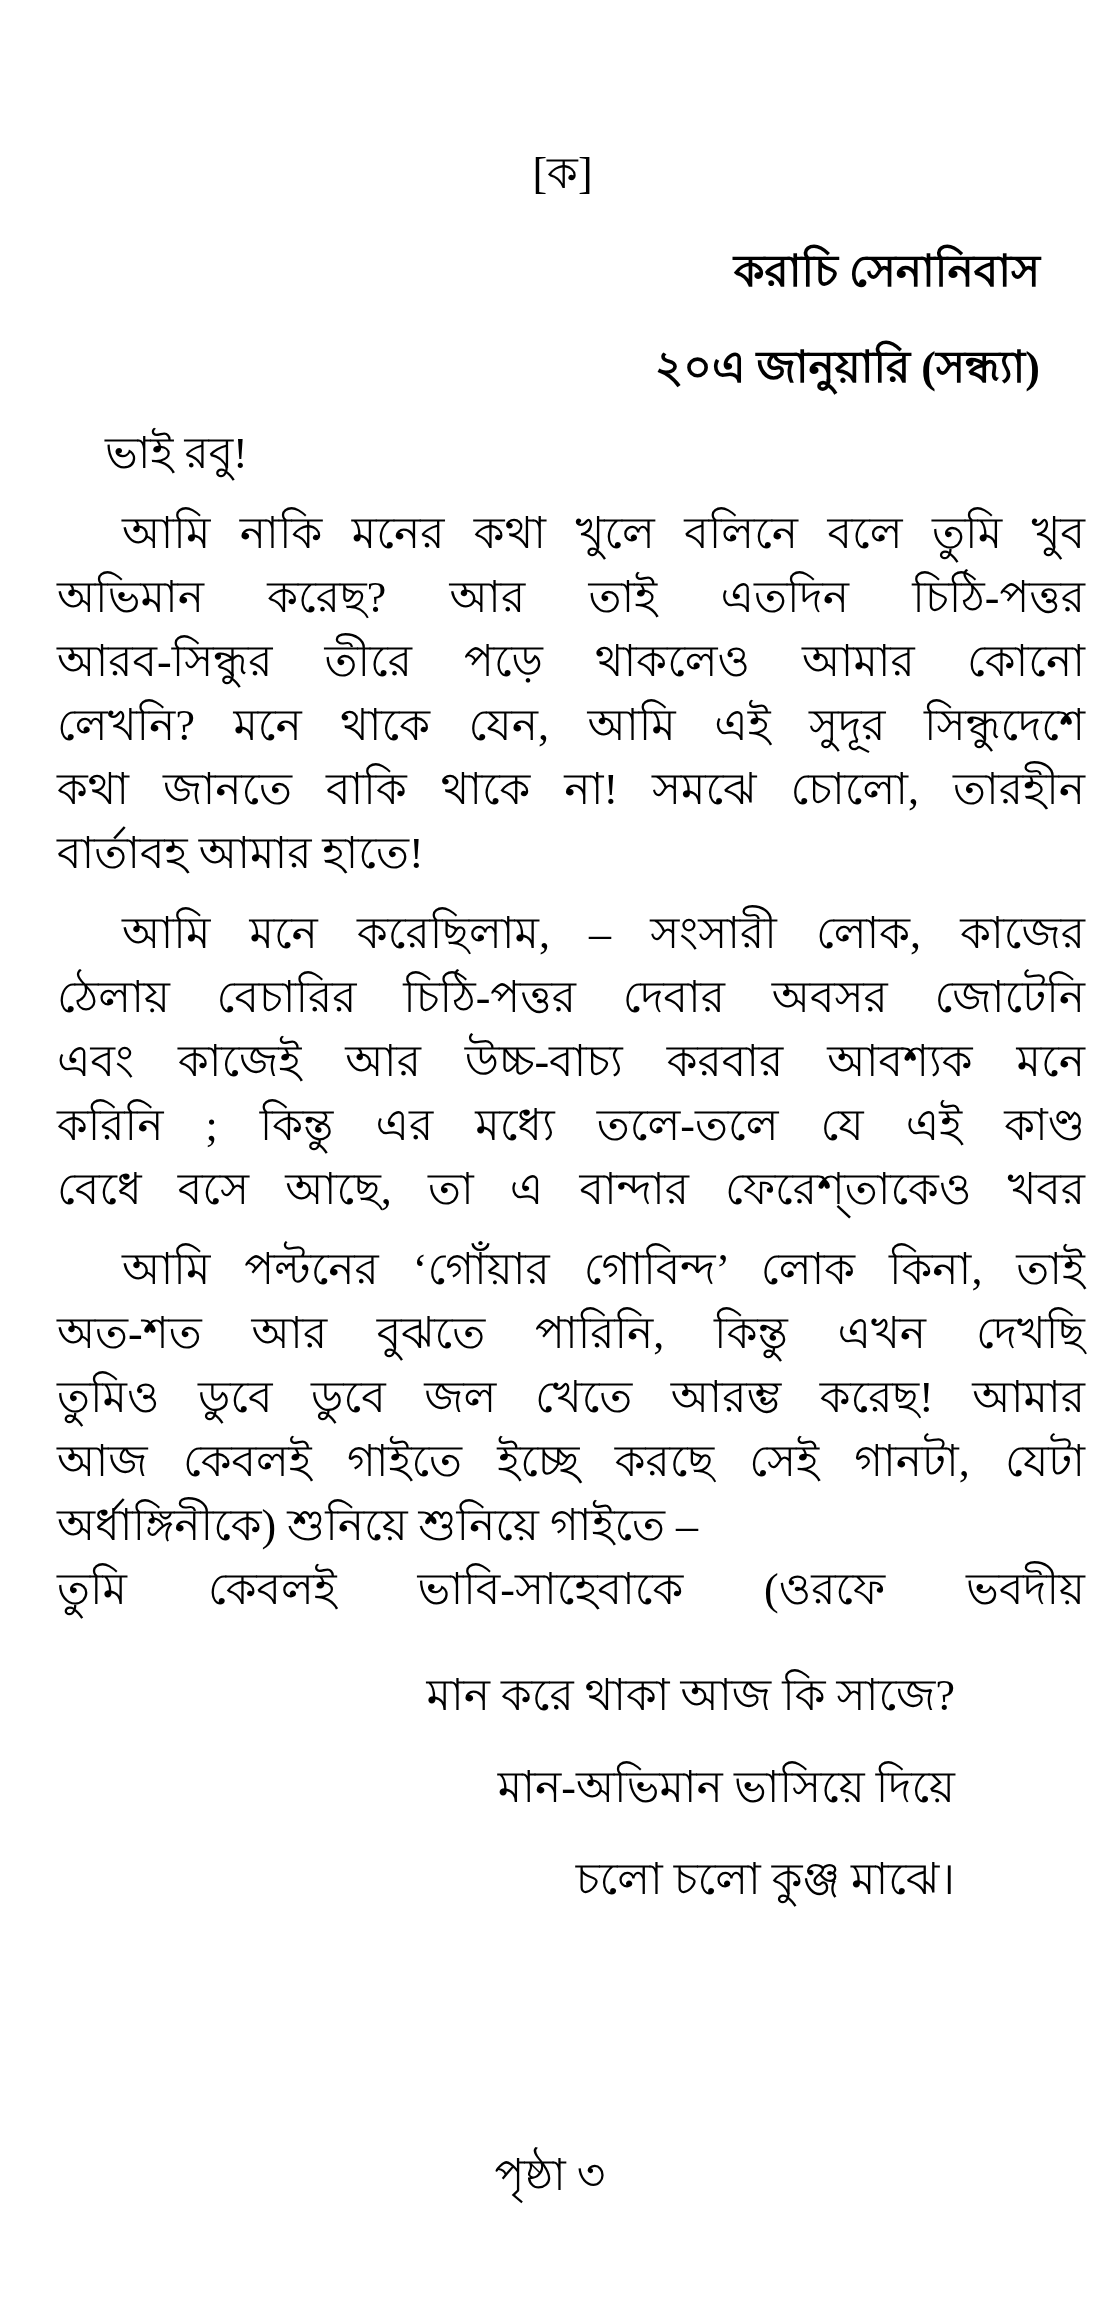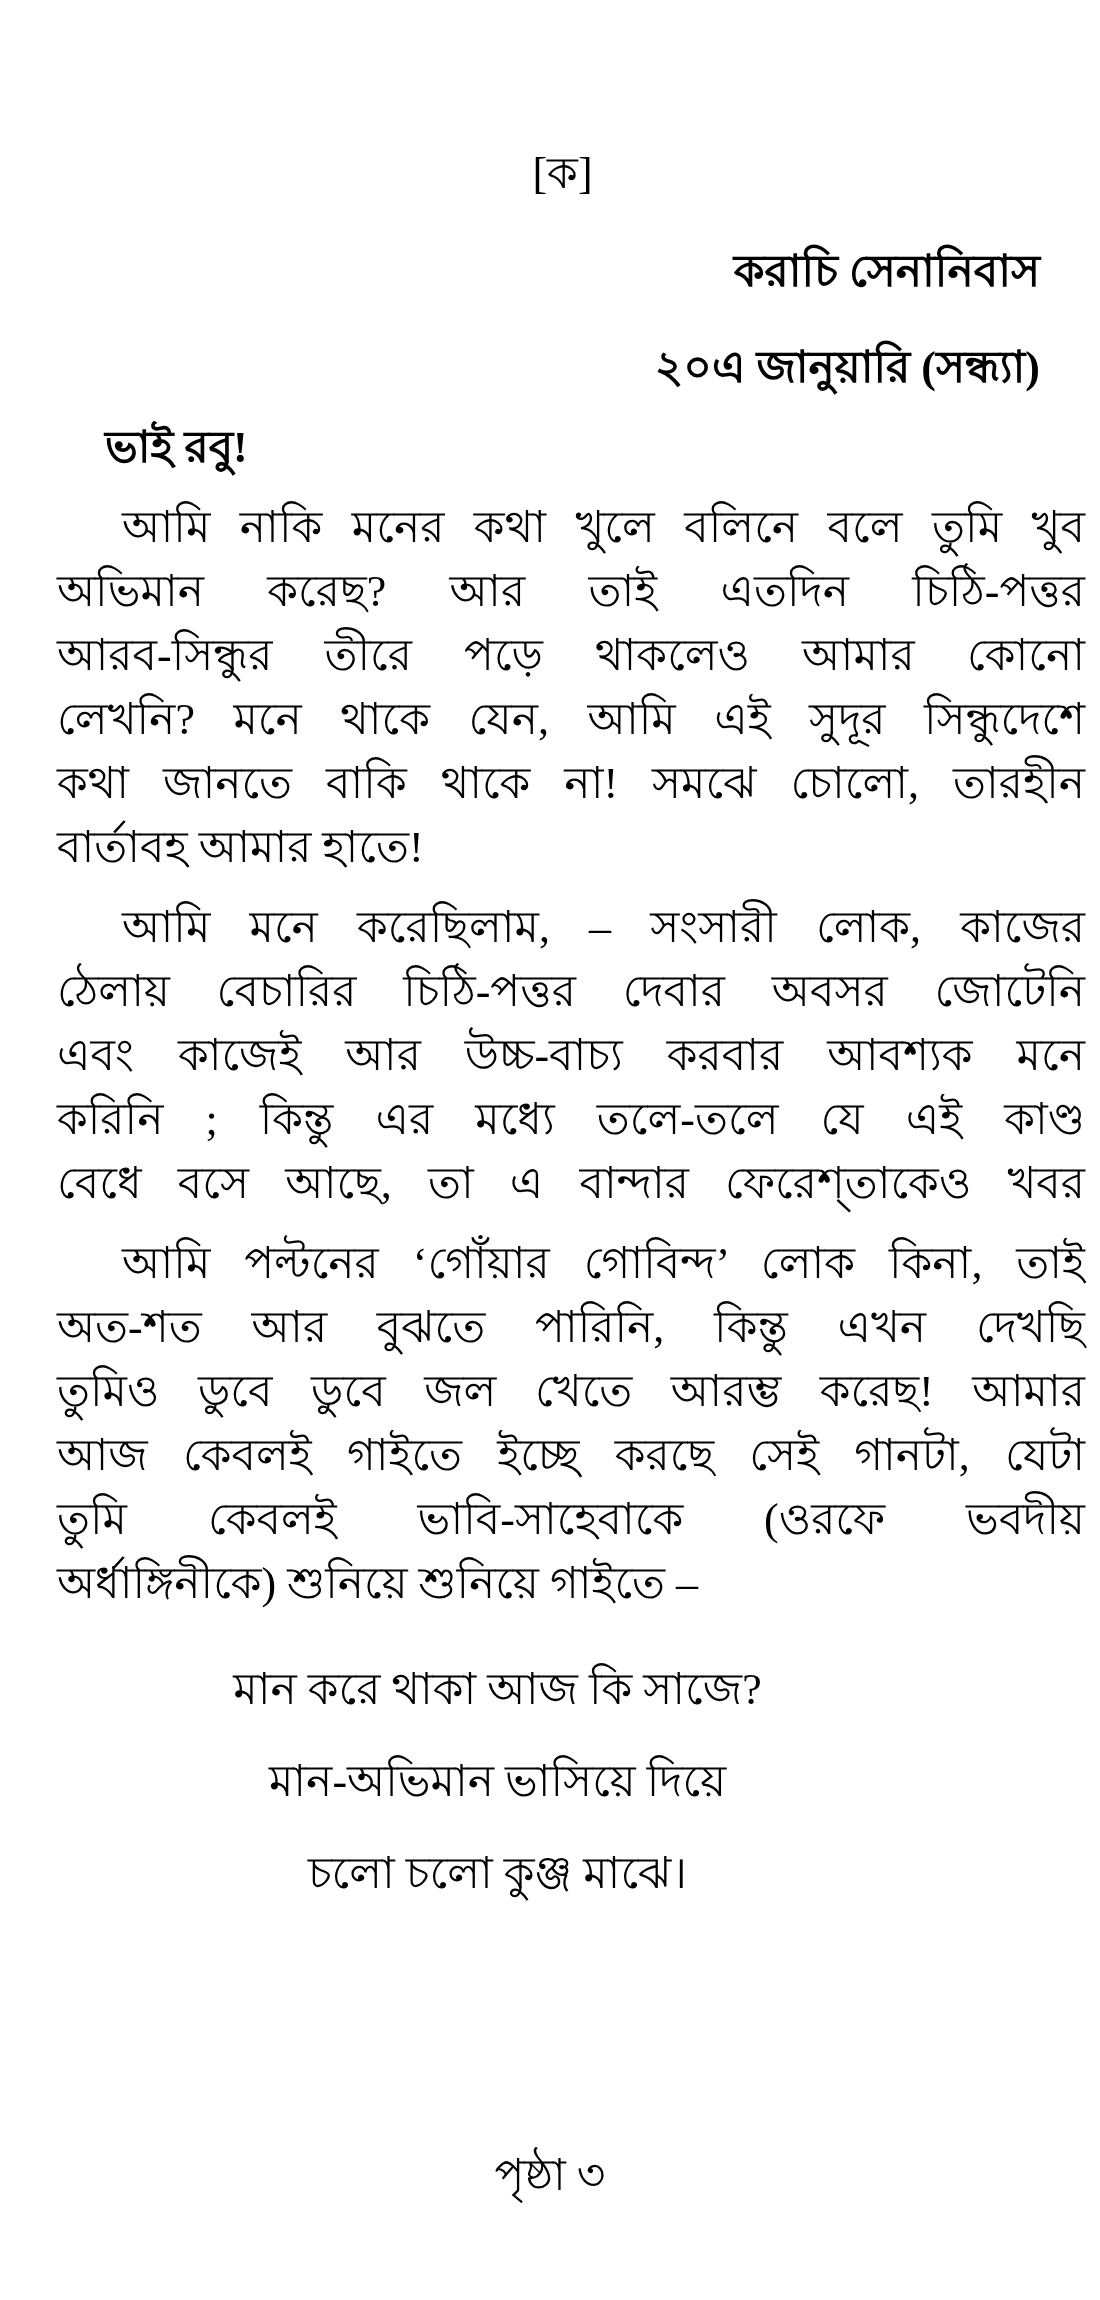--- a/index.html
+++ b/index.html
@@ -27,23 +27,23 @@
     line-height: 72px;
   }
   .dateline {
     margin-top: 14px;
     text-align: right;
     padding-right: 45px;
     line-height: 96px;
     font-weight: bold;
   }
   .salutation {
+    margin-top: 6px;
     padding-left: 65px;
     line-height: 64px;
-    font-weight: bold;
   }
   .paragraph {
     margin-top: 16px;
   }
   .line {
     line-height: 64px;
     text-align: justify;
     text-align-last: justify;
     margin-left: 17px;
   }
@@ -53,21 +53,21 @@
   .line-last {
     text-align: left;
     text-align-last: left;
   }
   .verse {
     margin-top: 28px;
     padding-right: 130px;
   }
   .verse-line {
     line-height: 92px;
-    text-align: center;
+    text-align: right;
   }
   .page-footer {
     position: absolute;
     left: 0;
     right: 0;
     bottom: 92px;
     text-align: center;
     line-height: 64px;
   }
 </style>
@@ -101,22 +101,22 @@
       <div class="line">এবং কাজেই আর উচ্চ-বাচ্য করবার আবশ্যক মনে</div>
       <div class="line">করিনি ; কিন্তু এর মধ্যে তলে-তলে যে এই কাণ্ড</div>
       <div class="line">বেধে বসে আছে, তা এ বান্দার ফেরেশ্‌তাকেও খবর</div>
     </div>
 
     <div class="paragraph">
       <div class="line line-first">আমি পল্টনের ‘গোঁয়ার গোবিন্দ’ লোক কিনা, তাই</div>
       <div class="line">অত-শত আর বুঝতে পারিনি, কিন্তু এখন দেখছি</div>
       <div class="line">তুমিও ডুবে ডুবে জল খেতে আরম্ভ করেছ! আমার</div>
       <div class="line">আজ কেবলই গাইতে ইচ্ছে করছে সেই গানটা, যেটা</div>
+      <div class="line line-last">অর্ধাঙ্গিনীকে) শুনিয়ে শুনিয়ে গাইতে –</div>
       <div class="line">তুমি কেবলই ভাবি-সাহেবাকে (ওরফে ভবদীয়</div>
-      <div class="line line-last">অর্ধাঙ্গিনীকে) শুনিয়ে শুনিয়ে গাইতে –</div>
     </div>
 
     <div class="verse">
       <div class="verse-line">মান করে থাকা আজ কি সাজে?</div>
       <div class="verse-line">মান-অভিমান ভাসিয়ে দিয়ে</div>
       <div class="verse-line">চলো চলো কুঞ্জ মাঝে।</div>
     </div>
 
   </div>
 

